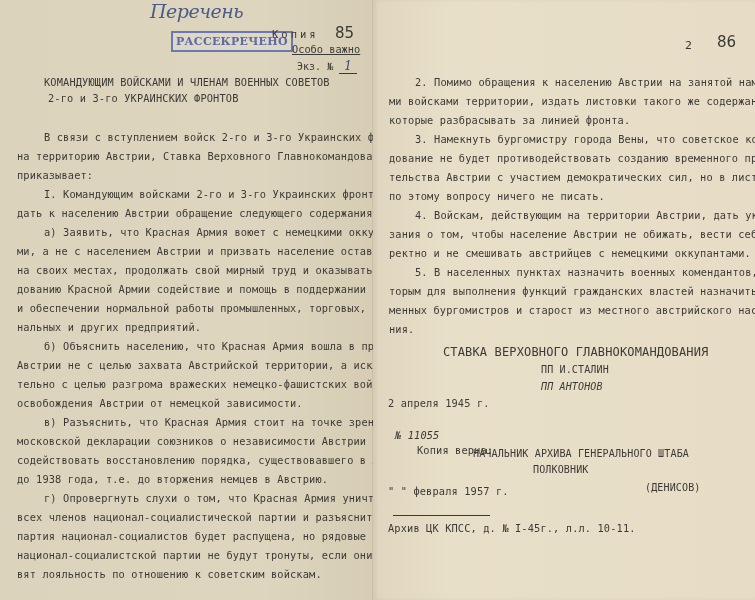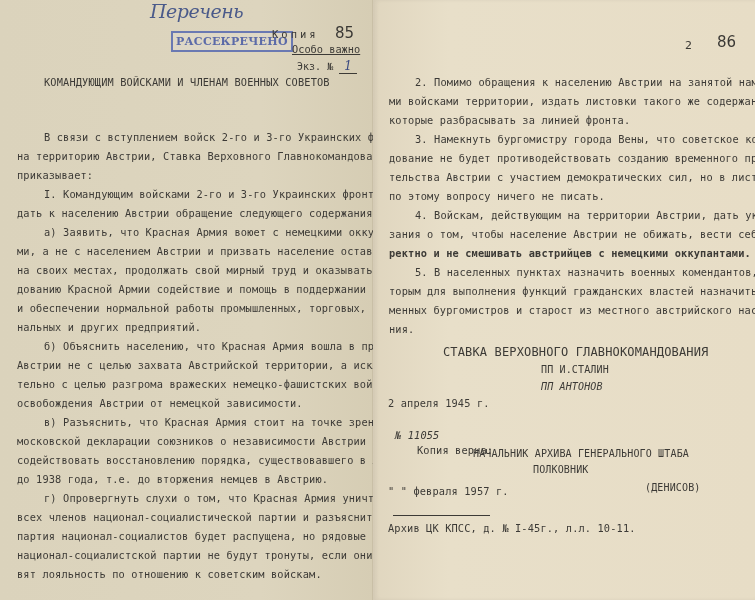--- a/index.html
+++ b/index.html
@@ -99,20 +99,21 @@
     <div class="abs pagenum" style="left:335px; top:24px;">85</div>
 
     <div class="abs underline" style="left:272px; top:43px; font-size:10.3px;margin-left:20px;">Особо важно</div>
 
     <div class="abs" style="left:297px; top:59px; font-size:10px;">
       <span>Экз. №</span>
       <span class="hand-num" style="display:inline-block; width:18px; border-bottom:1px solid #3c3a36; text-align:center;">1</span>
     </div>
 
     <div class="line" style="left:44px; top:76px;">КОМАНДУЮЩИМ ВОЙСКАМИ И ЧЛЕНАМ ВОЕННЫХ СОВЕТОВ</div>
+    <div class="line" style="left:48px; top:92px;">2-го и 3-го УКРАИНСКИХ ФРОНТОВ</div>
 
     <div>
       <div class="line" style="left:44px; top:131px;">В связи с вступлением войск 2-го и 3-го Украинских фронтов</div>
       <div class="line" style="left:17px; top:150px;">на территорию Австрии, Ставка Верховного Главнокомандования</div>
       <div class="line" style="left:17px; top:169px;">приказывает:</div>
       <div class="line" style="left:44px; top:188px;">I. Командующим войсками 2-го и 3-го Украинских фронтов из-</div>
       <div class="line" style="left:17px; top:207px;">дать к населению Австрии обращение следующего содержания:</div>
       <div class="line" style="left:44px; top:226px;">а) Заявить, что Красная Армия воюет  с немецкими оккупанта-</div>
       <div class="line" style="left:17px; top:245px;">ми, а не с населением Австрии и призвать население оставаться</div>
       <div class="line" style="left:17px; top:264px;">на своих местах, продолжать свой мирный труд и оказывать коман-</div>
@@ -142,21 +143,21 @@
     <div>
       <div class="line" style="left:42px; top:76px;">2. Помимо обращения к населению Австрии на занятой нами-</div>
       <div class="line" style="left:16px; top:95px;">ми войсками территории, издать листовки такого же содержания,</div>
       <div class="line" style="left:16px; top:114px;">которые разбрасывать за линией фронта.</div>
       <div class="line" style="left:42px; top:133px;">3. Намекнуть бургомистру города Вены, что советское коман-</div>
       <div class="line" style="left:16px; top:152px;">дование не будет противодействовать созданию временного прави-</div>
       <div class="line" style="left:16px; top:171px;">тельства Австрии с участием демократических сил, но в листовках</div>
       <div class="line" style="left:16px; top:190px;">по этому вопросу ничего не писать.</div>
       <div class="line" style="left:42px; top:209px;">4. Войскам, действующим на территории Австрии, дать ука-</div>
       <div class="line" style="left:16px; top:228px;">зания о том, чтобы население Австрии не обижать, вести себя кор-</div>
-      <div class="line" style="left:16px; top:247px;font-weight:bold;">ректно и не смешивать австрийцев с немецкими оккупантами.</div>
+      <div class="line" style="left:16px; top:247px;">ректно и не смешивать австрийцев с немецкими оккупантами.</div>
       <div class="line" style="left:42px; top:266px;">5. В населенных пунктах назначить военных комендантов, ко-</div>
       <div class="line" style="left:16px; top:285px;">торым для выполнения функций гражданских властей назначить вре-</div>
       <div class="line" style="left:16px; top:304px;">менных бургомистров и старост из местного австрийского населе-</div>
       <div class="line" style="left:16px; top:323px;">ния.</div>
     </div>
 
     <div>
       <div class="line" style="left:70px; top:346px; font-size:12px;">СТАВКА ВЕРХОВНОГО ГЛАВНОКОМАНДОВАНИЯ</div>
       <div class="line" style="left:168px; top:364px; font-size:10px;">ПП И.СТАЛИН</div>
       <div class="line" style="left:168px; top:381px; font-size:10px;font-style:italic;">ПП АНТОНОВ</div>

